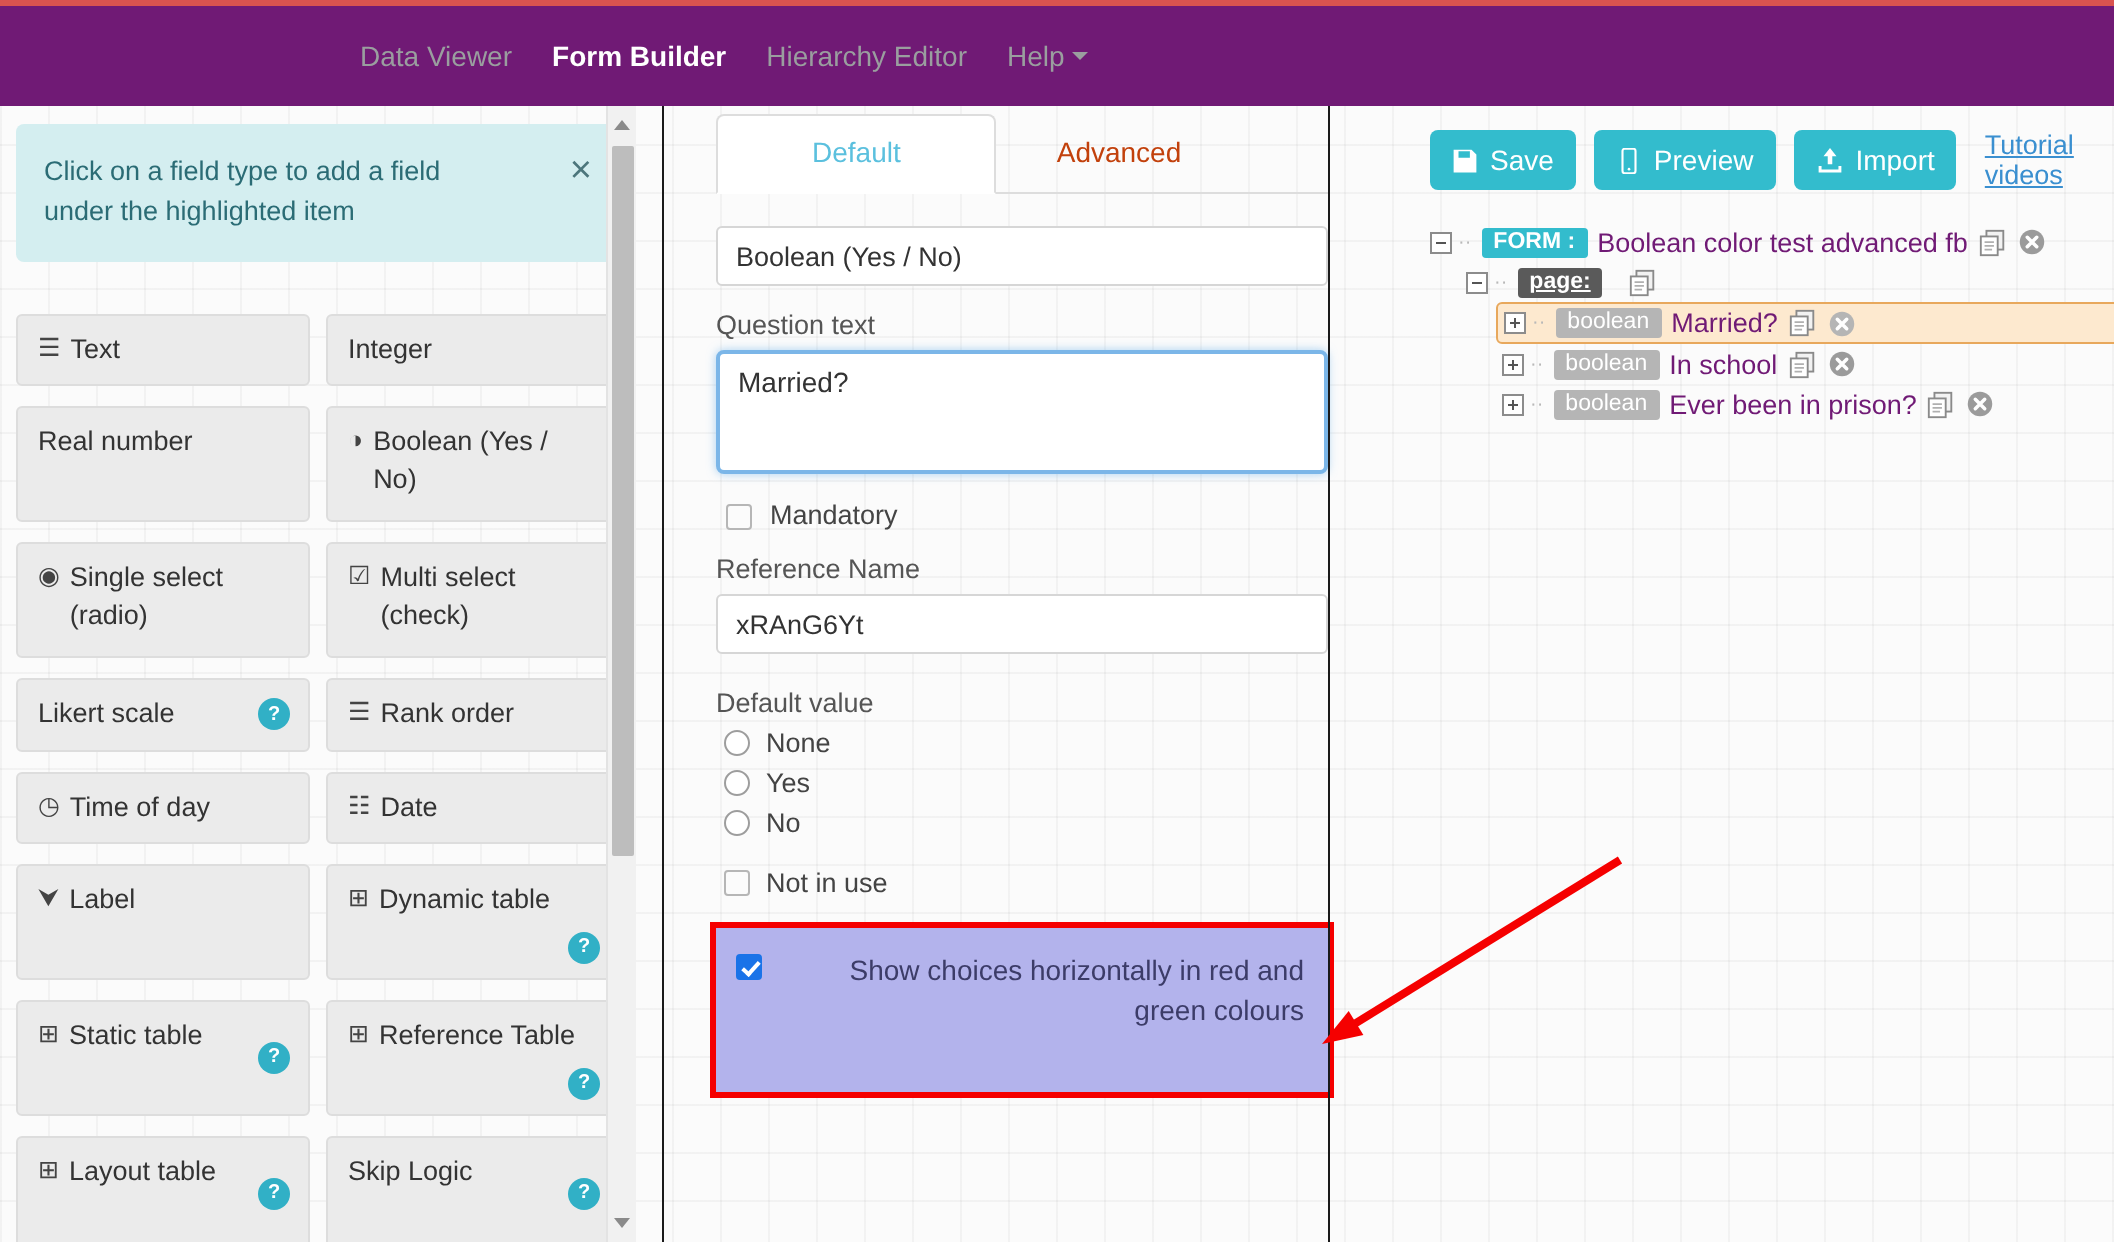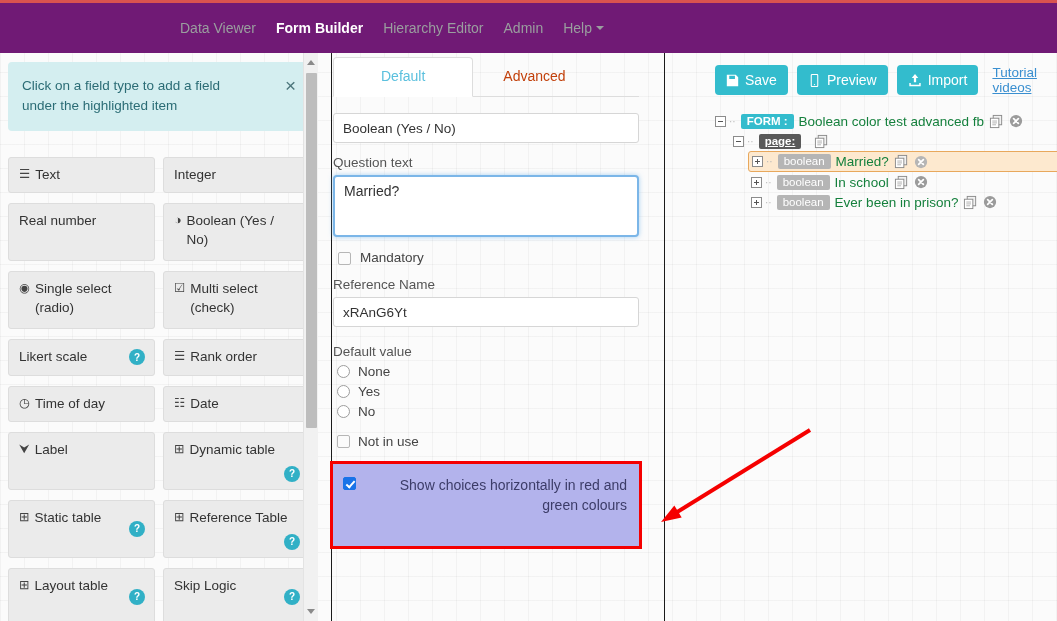--- a/index.html
+++ b/index.html
@@ -112,21 +112,21 @@
     position: absolute; left: 2px; top: 20px;
     width: 11px; height: 355px;
     background: #bdbdbd; border-radius: 1px;
   }
 
   
   .vdiv { position: absolute; top: 0; width: 1px; height: 568px; background: #1a1a1a; }
 
   
   #centercol {
-    position: absolute; left: 321px; top: 0;
+    position: absolute; left: 346px; top: 0;
     width: 330px; height: 568px;
     padding: 0 12px;
   }
   #tabs {
     display: flex; position: relative;
     border-bottom: 1px solid #dddddd;
     height: 40px; margin-top: 4px;
   }
   .tab {
     font-size: 14px; color: #c2410c;
@@ -243,21 +243,21 @@
   }
   .dots { color: #b8b8b8; font-size: 10px; margin-left: -2px; }
   .badge {
     color: #fff; font-size: 11.5px;
     padding: 1px 6px 2px 6px; border-radius: 2px;
     white-space: nowrap;
   }
   .badge.form { background: #33bccd; font-weight: bold; }
   .badge.page { background: #5a5a5a; font-weight: bold; text-decoration: underline; }
   .badge.type { background: #b5b5b5; }
-  .tlabel { color: #15803d; white-space: nowrap; }
+  .tlabel { color: #701a75; white-space: nowrap; }
   .tnode.selected {
     background: #fde9cf; border: 1px solid #e8a85c;
     border-radius: 3px; padding: 0 5px 0 3px;
     margin-left: 33px; height: 21px;
   }
   .icon-copy { cursor: pointer; flex: none; }
   .icon-del { cursor: pointer; flex: none; }
 
   
   #arrow-annotation {
@@ -268,21 +268,20 @@
 </style>
 </head>
 <body>
 
 <div id="topline"></div>
 
 <div id="navbar">
   <div class="navitem">Data Viewer</div>
   <div class="navitem active">Form Builder</div>
   <div class="navitem">Hierarchy Editor</div>
-  <div class="navitem">Admin</div>
   <div class="navitem drop">
     <span>Help</span>
     <span class="caret"></span>
   </div>
 </div>
 
 <div id="workspace">
 
   <div id="leftcol">
 

